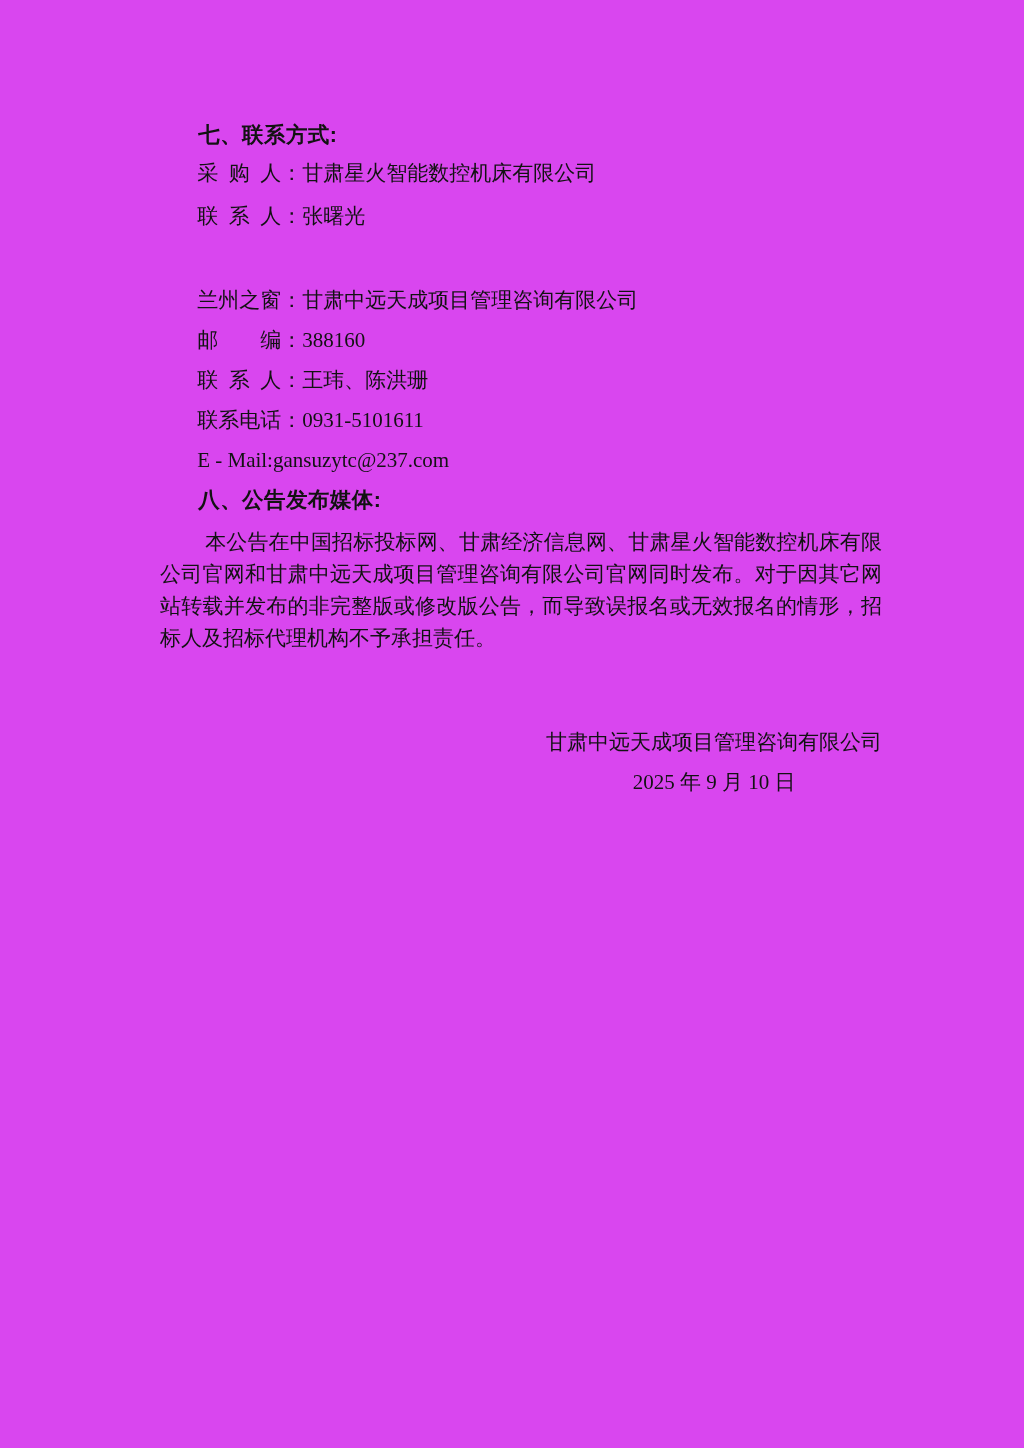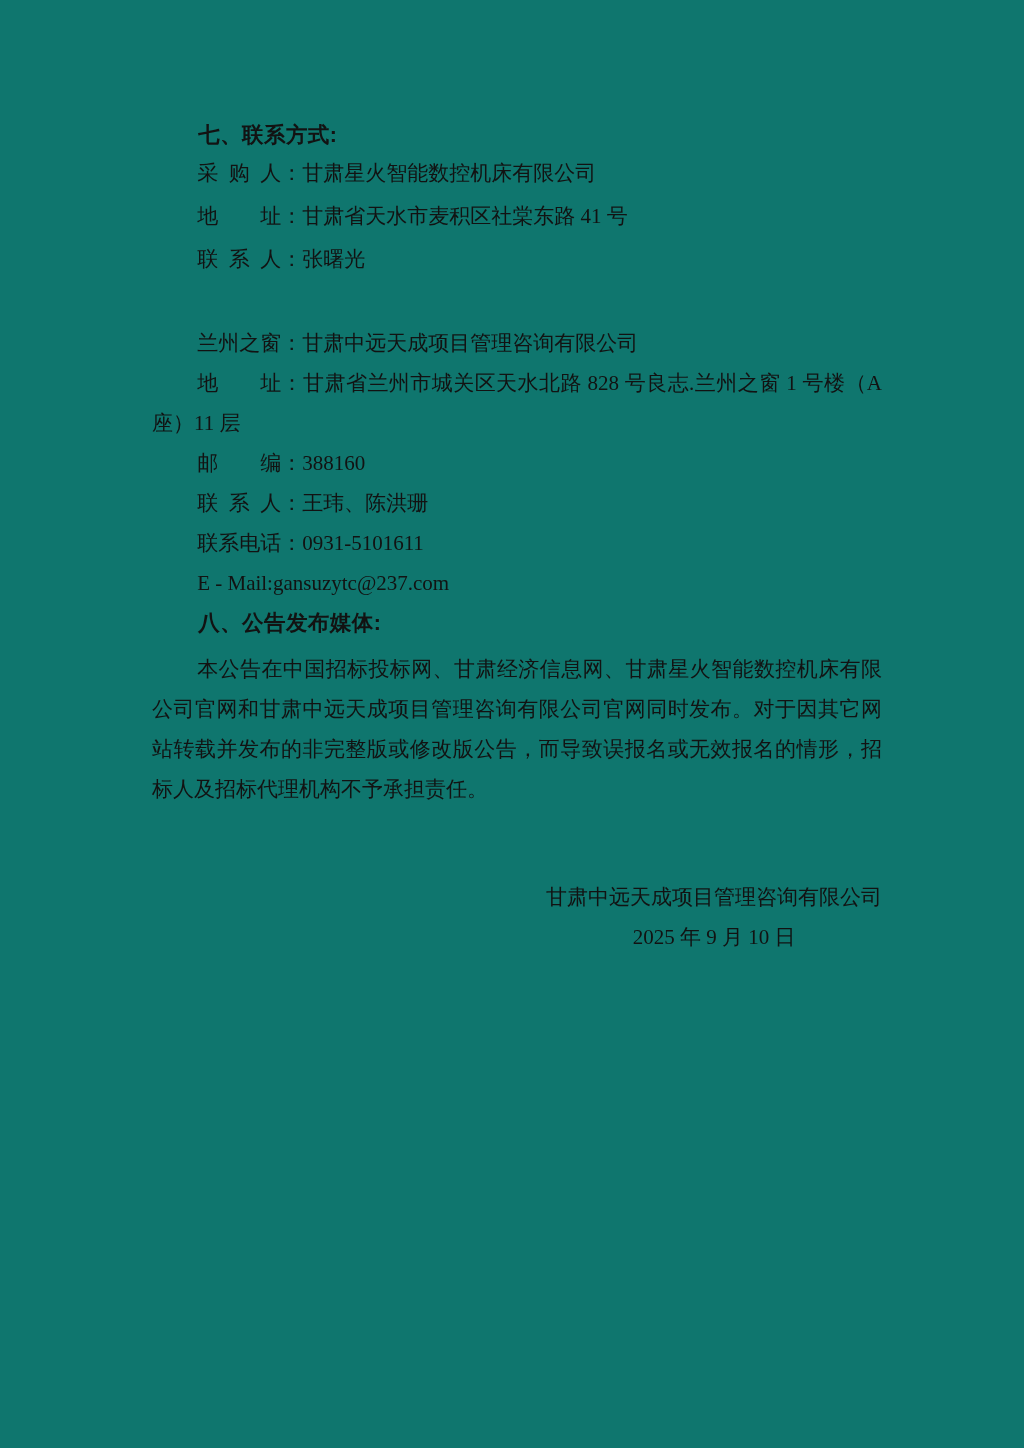--- a/index.html
+++ b/index.html
@@ -5,21 +5,21 @@
   html, body {
     margin: 0;
     padding: 0;
     background: #ffffff;
   }
   .page {
     position: relative;
     width: 1024px;
     height: 1448px;
     margin: 0 auto;
-    background: #0f766e;
+    background: #d946ef;
     box-sizing: border-box;
     padding: 118px 142px 0 152px;
     font-family: "Liberation Serif", "DejaVu Serif", serif;
     font-size: 21px;
     color: #121212;
     overflow: hidden;
   }
   .heading {
     font-family: "Liberation Sans", "DejaVu Sans", sans-serif;
     font-weight: bold;
@@ -46,22 +46,22 @@
     width: 4em;
     text-align: justify;
     text-align-last: justify;
     text-indent: 0;
     vertical-align: baseline;
   }
   .spacer {
     height: 42px;
   }
   .para {
-    margin: 6px 0 0 0;
-    line-height: 40px;
+    margin: 6px 0 0 8px;
+    line-height: 32px;
     text-indent: 2.15em;
     text-align: justify;
   }
   .footer {
     margin-top: 68px;
     margin-left: auto;
     width: max-content;
     text-align: center;
   }
   .footer p {
@@ -71,30 +71,28 @@
 </style>
 </head>
 <body>
 
 <div class="page">
 
   <h2 class="heading">七、联系方式:</h2>
 
   <p class="row"><span class="lbl">采购人</span><span>：</span><span>甘肃星火智能数控机床有限公司</span></p>
 
-  <p class="row"><span class="lbl">地址</span><span>：</span><span>甘肃省天水市麦积区社棠东路 41 号</span></p>
 
   <p class="row"><span class="lbl">联系人</span><span>：</span><span>张曙光</span></p>
 
 
   <div class="spacer"></div>
 
   <p class="row r40"><span class="lbl">兰州之窗</span><span>：</span><span>甘肃中远天成项目管理咨询有限公司</span></p>
 
-  <p class="row r40"><span class="lbl">地址</span><span>：</span><span>甘肃省兰州市城关区天水北路 828 号良志.兰州之窗 1 号楼（A座）11 层</span></p>
 
   <p class="row r40"><span class="lbl">邮编</span><span>：</span><span>388160</span></p>
 
   <p class="row r40"><span class="lbl">联系人</span><span>：</span><span>王玮、陈洪珊</span></p>
 
   <p class="row r40"><span class="lbl">联系电话</span><span>：</span><span>0931-5101611</span></p>
 
   <p class="row r40"><span>E - Mail:gansuzytc@237.com</span></p>
 
   <h2 class="heading h8">八、公告发布媒体:</h2>

